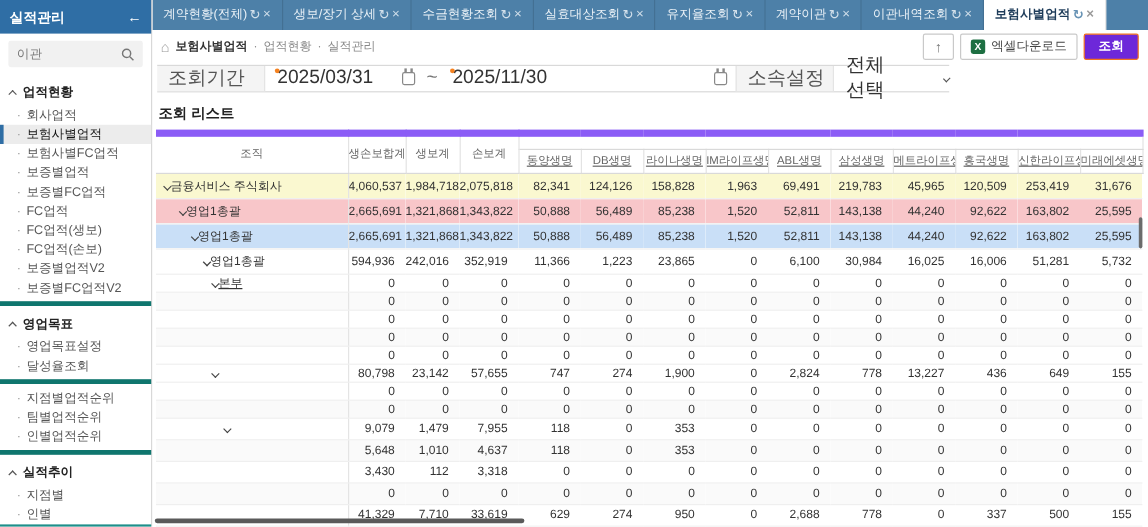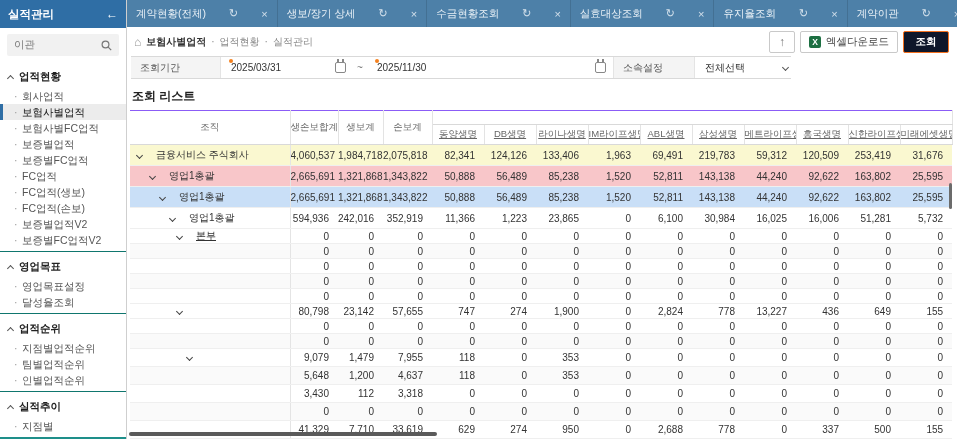--- a/index.html
+++ b/index.html
@@ -8,81 +8,81 @@
   .app { display:flex; width:957px; height:439px; }
 
   
   .sidebar { width:127px; flex:0 0 127px; border-right:1px solid #cfcfcf; position:relative; background:#fff; }
   .sb-header { height:28px; background:#2f6ea5; color:#fff; display:flex; align-items:center; justify-content:space-between; padding:0 8px; }
   .sb-title { font-size:11.5px; font-weight:bold; }
   .sb-back { font-size:12px; cursor:pointer; }
   .sb-search { margin:6px 7px; height:22px; background:#f1f1f1; border-radius:2px; display:flex; align-items:center; justify-content:space-between; padding:0 7px; }
   .sb-search-value { font-size:10.5px; color:#777; }
   .sb-nav { font-size:10.5px; }
-  .sb-section { border-top:1px solid #0f766e; padding:4px 0 3px; }
+  .sb-section { border-top:4px solid #0f766e; padding:4px 0 3px; }
   .sb-section:first-child { border-top:none; }
   .sb-sec-header { display:flex; align-items:center; gap:6px; padding:4px 8px; font-weight:bold; color:#222; font-size:10.5px; cursor:pointer; }
   .sb-item { position:relative; padding:2px 6px 2px 22px; color:#555; cursor:pointer; line-height:12px; }
   .sb-item::before { content:"·"; position:absolute; left:14px; color:#999; }
   .sb-item.selected { background:#ececec; color:#111; }
   .sb-item.selected::after { content:""; position:absolute; left:0; top:0; bottom:0; width:3px; background:#2f6ea5; }
   .sb-accent { position:absolute; left:0; bottom:0; width:100%; height:2px; background:#1e8f8a; }
 
   
   .chev { display:inline-block; width:5px; height:5px; border-right:1.4px solid #555; border-bottom:1.4px solid #555; transform:rotate(45deg); }
   .chev.up { transform:rotate(225deg); margin-top:3px; }
 
   
   .main { flex:1; display:flex; flex-direction:column; min-width:0; }
   .tabbar { height:28px; background:#4d80a8; display:flex; align-items:stretch; justify-content:space-between; }
   .tabs { display:flex; }
-  .tab { display:flex; align-items:center; gap:23px; padding:0 9px; font-size:10.5px; color:#eaf1f7; border-right:1px solid rgba(0,0,0,0.12); cursor:pointer; white-space:nowrap;text-align:center; }
+  .tab { display:flex; align-items:center; gap:2px; padding:0 9px; font-size:10.5px; color:#eaf1f7; border-right:1px solid rgba(0,0,0,0.12); cursor:pointer; white-space:nowrap;text-align:center; }
   .tab .tab-refresh { font-size:11px; opacity:.85; }
   .tab .tab-close { font-size:11px; opacity:.85; }
   .tab.active { background:#fff; color:#1e3c5a; font-weight:bold; }
   .tab.active .tab-refresh { color:#4d80a8; }
   .tab.active .tab-close { color:#888; }
 
   .content { flex:1; position:relative; background:#fff; padding:0 5px 0 3px; }
   .content-top { height:27px; display:flex; align-items:center; justify-content:space-between; padding:2px 3px 0 4px; }
   .breadcrumb { display:flex; align-items:center; gap:5px; font-size:10px; color:#888; }
   .bc-home { font-size:12px; color:#999; }
   .bc-item.first { color:#333; font-weight:bold; }
   .actions { display:flex; align-items:center; gap:5px; }
   .btn { height:22px; display:flex; align-items:center; justify-content:center; border:1px solid #c9c9c9; background:#fff; border-radius:2px; font-size:10.5px; color:#444; cursor:pointer; }
   .btn-up { width:26px; color:#777; font-size:12px; }
   .btn-excel { padding:0 8px; gap:5px; }
   .excel-ic { width:12px; height:12px; background:#1d6f42; border-radius:2px; color:#fff; font-size:8.5px; font-weight:bold; display:flex; align-items:center; justify-content:center; }
-  .btn-search { width:46px; background:#0f172a; border-color:#f4711f; color:#fff; font-weight:bold; }
+  .btn-search { width:46px; background:#6d28d9; border-color:#f4711f; color:#fff; font-weight:bold; }
 
   
-  .filterbar { margin:2px 0 0 1px; width:660px; height:23px; display:flex; align-items:stretch; border-top:1px solid #d9d9d9; border-bottom:1px solid #d9d9d9; font-size:10px; }
+  .filterbar { margin:2px 0 0 1px; width:660px; height:23px; display:flex; align-items:stretch; border-top:1px solid #d9d9d9; border-bottom:1px solid #d9d9d9; font-size:16px; }
   .f-label { background:#f4f4f4; color:#555; display:flex; align-items:center; padding-left:9px; border-right:1px solid #e4e4e4; }
   .f-label.l1 { width:90px; } .f-label.l2 { width:82px; border-left:1px solid #e4e4e4; }
   .f-cell { position:relative; display:flex; align-items:center; justify-content:space-between; padding:0 7px 0 10px; color:#333; cursor:text; }
   .f-cell.d1 { width:132px; } .f-cell.d2 { width:246px; }
   .f-cell .req { position:absolute; top:2px; left:8px; width:4px; height:4px; border-radius:50%; background:#f58220; }
   .f-tilde { width:14px; display:flex; align-items:center; justify-content:center; color:#777; }
   .f-select { flex:1; display:flex; align-items:center; gap:38px; padding-left:10px; cursor:pointer; }
   .cal { width:11px; height:11px; border:1.2px solid #888; border-radius:2px; position:relative; }
   .cal::before { content:""; position:absolute; top:-4px; left:1px; width:2px; height:3px; background:#888; }
   .cal::after  { content:""; position:absolute; top:-4px; right:1px; width:2px; height:3px; background:#888; }
 
   .list-title { margin:9px 0 5px 2px; font-size:12px; font-weight:bold; color:#222; }
 
   
   .table-wrap { position:relative; }
-  table { border-collapse:collapse; table-layout:fixed; width:822px; border-top:1px solid #8b5cf6; }
+  table { border-collapse:collapse; table-layout:fixed; width:822px; border-top:6px solid #8b5cf6; }
   thead th { font-weight:normal; color:#666; font-size:9.5px; background:#fff; border-right:1px solid #e3e3e3; border-bottom:1px solid #d9d9d9; overflow:hidden; white-space:nowrap; }
   thead tr.gr th { height:14px; }
   thead tr.nm th { height:20px;text-decoration:underline; }
   tbody td { font-size:10px; color:#333; border-bottom:1px solid #efefef; overflow:hidden; white-space:nowrap; }
   tbody td.num { text-align:right; padding-right:9px; }
   tbody td.org { border-right:1px solid #e4e4e4; }
-  .orgcell { display:flex; align-items:center; gap:14px; }
+  .orgcell { display:flex; align-items:center; }
   .orgcell .chev { border-color:#444; flex:0 0 auto; }
   .org-label { font-size:10px; color:#333; }
   tr.r-tall td { height:21px; } tr.r-short td { height:15px; } tr.r-mid td { height:18px; }
   tr.hl-yellow td { background:#faf8d0; }
   tr.hl-pink td { background:#f8c6c9; }
   tr.hl-blue td { background:#c9dff7; }
   tr.shade td { background:#fafafa; }
 
   .hscroll { position:absolute; left:2px; bottom:3px; width:308px; height:4px; background:#5a5a5a; border-radius:2px; cursor:grab; }
   .vscroll { position:absolute; right:0; top:73px; width:3px; height:26px; background:#6b6b6b; border-radius:2px; cursor:grab; }
@@ -123,24 +123,20 @@
         </div>
         <div class="sb-section">
           <div class="sb-sec-header">
             <span class="chev up"></span>
             <span class="sb-sec-label">영업목표</span>
           </div>
           <div class="sb-item"><span class="sb-item-label">영업목표설정</span></div>
           <div class="sb-item"><span class="sb-item-label">달성율조회</span></div>
         </div>
         <div class="sb-section">
-          <div class="sb-sec-header">
-            <span class="chev up"></span>
-            <span class="sb-sec-label">업적순위</span>
-          </div>
           <div class="sb-item"><span class="sb-item-label">지점별업적순위</span></div>
           <div class="sb-item"><span class="sb-item-label">팀별업적순위</span></div>
           <div class="sb-item"><span class="sb-item-label">인별업적순위</span></div>
         </div>
         <div class="sb-section">
           <div class="sb-sec-header">
             <span class="chev up"></span>
             <span class="sb-sec-label">실적추이</span>
           </div>
           <div class="sb-item"><span class="sb-item-label">지점별</span></div>
@@ -290,25 +286,25 @@
                   <div class="orgcell" style="padding-left: 7px;">
                     <span class="chev"></span>
                     <span class="org-label">금융서비스 주식회사</span>
                   </div>
                 </td>
                 <td class="num">4,060,537</td>
                 <td class="num">1,984,718</td>
                 <td class="num">2,075,818</td>
                 <td class="num">82,341</td>
                 <td class="num">124,126</td>
-                <td class="num">133,406</td>
+                <td class="num">158,828</td>
                 <td class="num">1,963</td>
                 <td class="num">69,491</td>
                 <td class="num">219,783</td>
-                <td class="num">59,312</td>
+                <td class="num">45,965</td>
                 <td class="num">120,509</td>
                 <td class="num">253,419</td>
                 <td class="num">31,676</td>
               </tr>
               <tr class="r-tall hl-pink">
                 <td class="org">
                   <div class="orgcell" style="padding-left: 20px;">
                     <span class="chev"></span>
                     <span class="org-label">영업1총괄</span>
                   </div>
@@ -536,21 +532,21 @@
                 <td class="num">0</td>
                 <td class="num">0</td>
                 <td class="num">0</td>
                 <td class="num">0</td>
               </tr>
               <tr class="r-mid  shade">
                 <td class="org">
                   <div class="orgcell" style="padding-left: 57px;"></div>
                 </td>
                 <td class="num">5,648</td>
-                <td class="num">1,200</td>
+                <td class="num">1,010</td>
                 <td class="num">4,637</td>
                 <td class="num">118</td>
                 <td class="num">0</td>
                 <td class="num">353</td>
                 <td class="num">0</td>
                 <td class="num">0</td>
                 <td class="num">0</td>
                 <td class="num">0</td>
                 <td class="num">0</td>
                 <td class="num">0</td>

